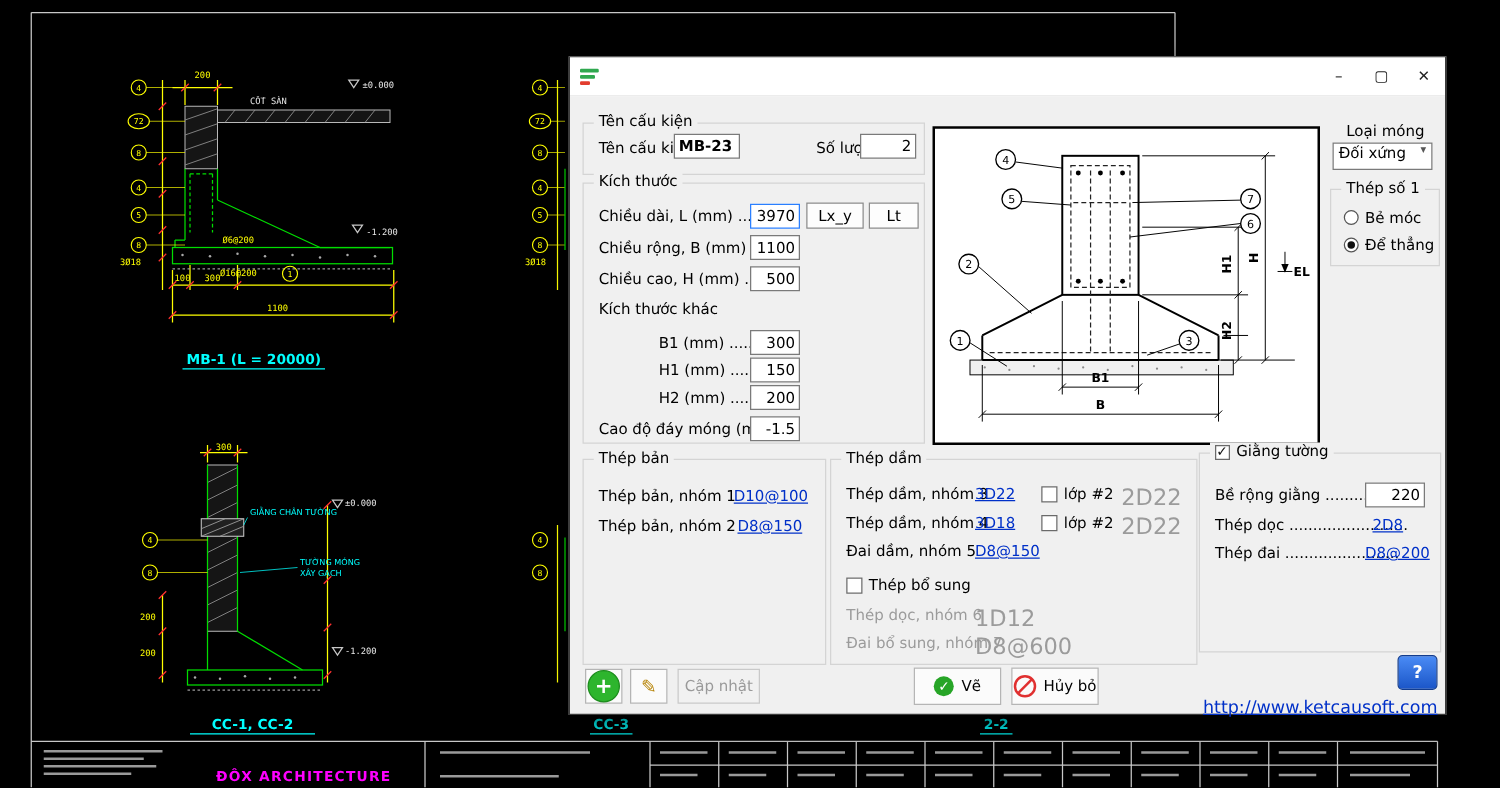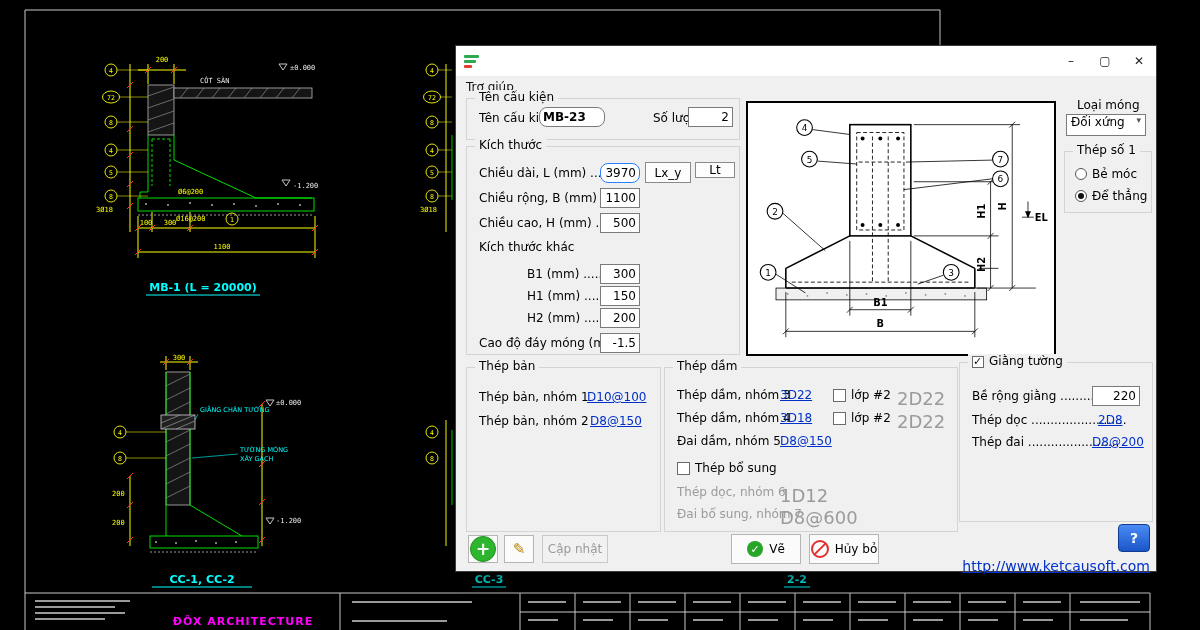--- a/index.html
+++ b/index.html
@@ -268,38 +268,35 @@
           <i class="bar b1"></i>
           <i class="bar b2"></i>
           <i class="bar b3"></i>
         </span>
       <span class="win-controls">
         <span class="wc">–</span>
         <span class="wc">▢</span>
         <span class="wc">✕</span>
       </span>
     </div>
-    <div class="menubar">
-      <span class="menu-item">Trợ giúp</span>
-    </div>
 
     <div class="group" style="left:10px;top:52px;width:272px;height:40px">
       <span class="gtitle">Tên cấu kiện</span>
       <span class="lbl" style="left:12px;top:12px">Tên cấu kiện</span>
-      <input class="numbox namebox" style="left: 72px; top: 8px; width: 66px; border-radius: 8px;" value="MB-23">
+      <input class="numbox namebox" style="left: 72px; top: 8px; width: 53px;" value="MB-23">
       <span class="lbl" style="left:186px;top:12px">Số lượng</span>
       <input class="numbox" style="left: 221px; top: 8px; width: 45px;" value="2">
     </div>
 
     <div class="group" style="left:10px;top:100px;width:272px;height:207px">
       <span class="gtitle">Kích thước</span>
       <span class="lbl" style="left:12px;top:19px">Chiều dài, L (mm) ........</span>
-      <input class="numbox focus" style="left: 133px; top: 16px; width: 40px; border-radius: 8px;" value="3970">
+      <input class="numbox focus" style="left: 133px; top: 16px; width: 40px;" value="3970">
       <div class="btn" style="left:178px;top:15px;width:46px;height:21px">Lx_y</div>
-      <div class="btn" style="left:228px;top:15px;width:40px;height:16px">Lt</div>
+      <div class="btn" style="left:228px;top:15px;width:40px;height:21px">Lt</div>
       <span class="lbl" style="left:12px;top:44px">Chiều rộng, B (mm) .....</span>
       <input class="numbox" style="left: 133px; top: 41px; width: 40px;" value="1100">
       <span class="lbl" style="left:12px;top:69px">Chiều cao, H (mm) ......</span>
       <input class="numbox" style="left: 133px; top: 66px; width: 40px;" value="500">
       <span class="lbl" style="left:12px;top:93px">Kích thước khác</span>
       <span class="lbl" style="left:60px;top:120px">B1 (mm) ......</span>
       <input class="numbox" style="left: 133px; top: 117px; width: 40px;" value="300">
       <span class="lbl" style="left:60px;top:142px">H1 (mm) ......</span>
       <input class="numbox" style="left: 133px; top: 139px; width: 40px;" value="150">
       <span class="lbl" style="left:60px;top:164px">H2 (mm) ......</span>

